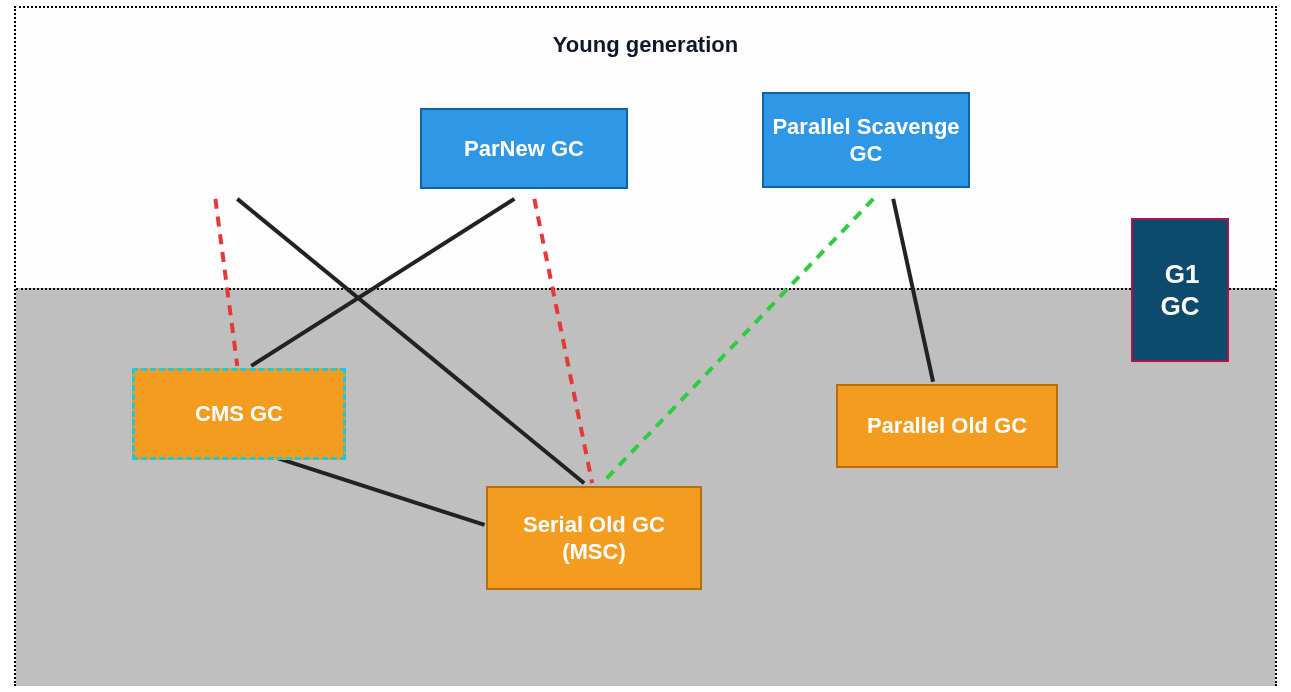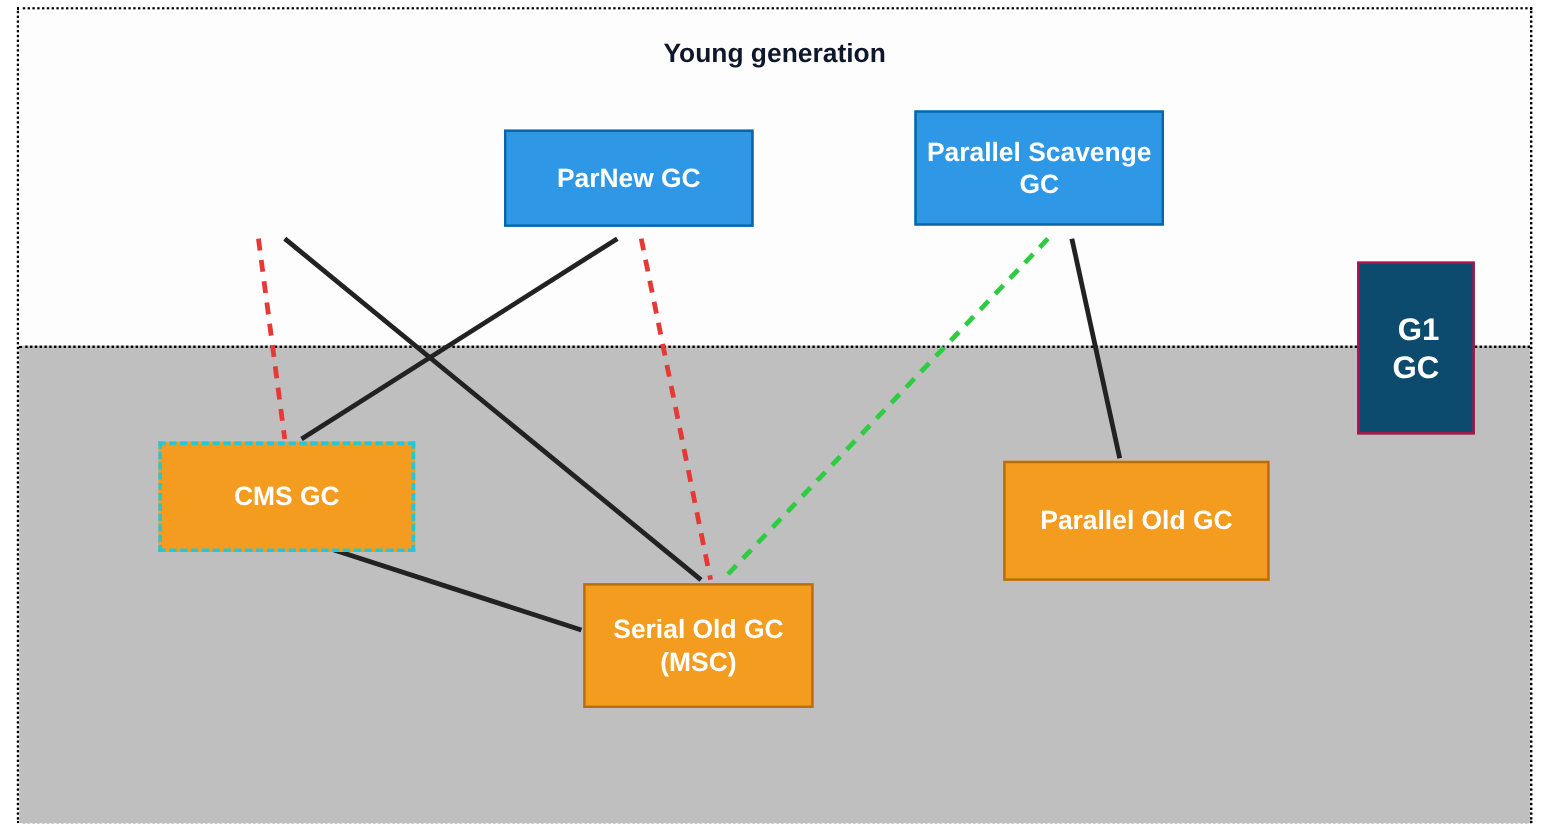--- a/index.html
+++ b/index.html
@@ -127,25 +127,25 @@
     <span>ParNew GC</span>
   </div>
   <div class="box blue-box" style="left:746px; top:84px; width:208px; height:96px;">
     <span style="white-space:pre-line;">Parallel Scavenge
 GC</span>
   </div>
 
   <div class="box orange-dashed" style="left:116px; top:360px; width:214px; height:92px;">
     <span>CMS GC</span>
   </div>
-  <div class="box orange-box" style="left:470px; top:478px; width:192px; height:104px;">
+  <div class="box orange-box" style="left:470px; top:478px; width:216px; height:104px;">
     <span style="white-space:pre-line;">Serial Old GC
 (MSC)</span>
   </div>
-  <div class="box orange-box" style="left:820px; top:376px; width:222px; height:100px;">
+  <div class="box orange-box" style="left:820px; top:376px; width:222px; height:84px;">
     <span>Parallel Old GC</span>
   </div>
 
   <div class="box pink-box" style="left:1115px; top:210px; width:98px; height:144px;">
     <span style="white-space:pre-line;">G1
 GC</span>
   </div>
 </div>
 
 </body></html>

